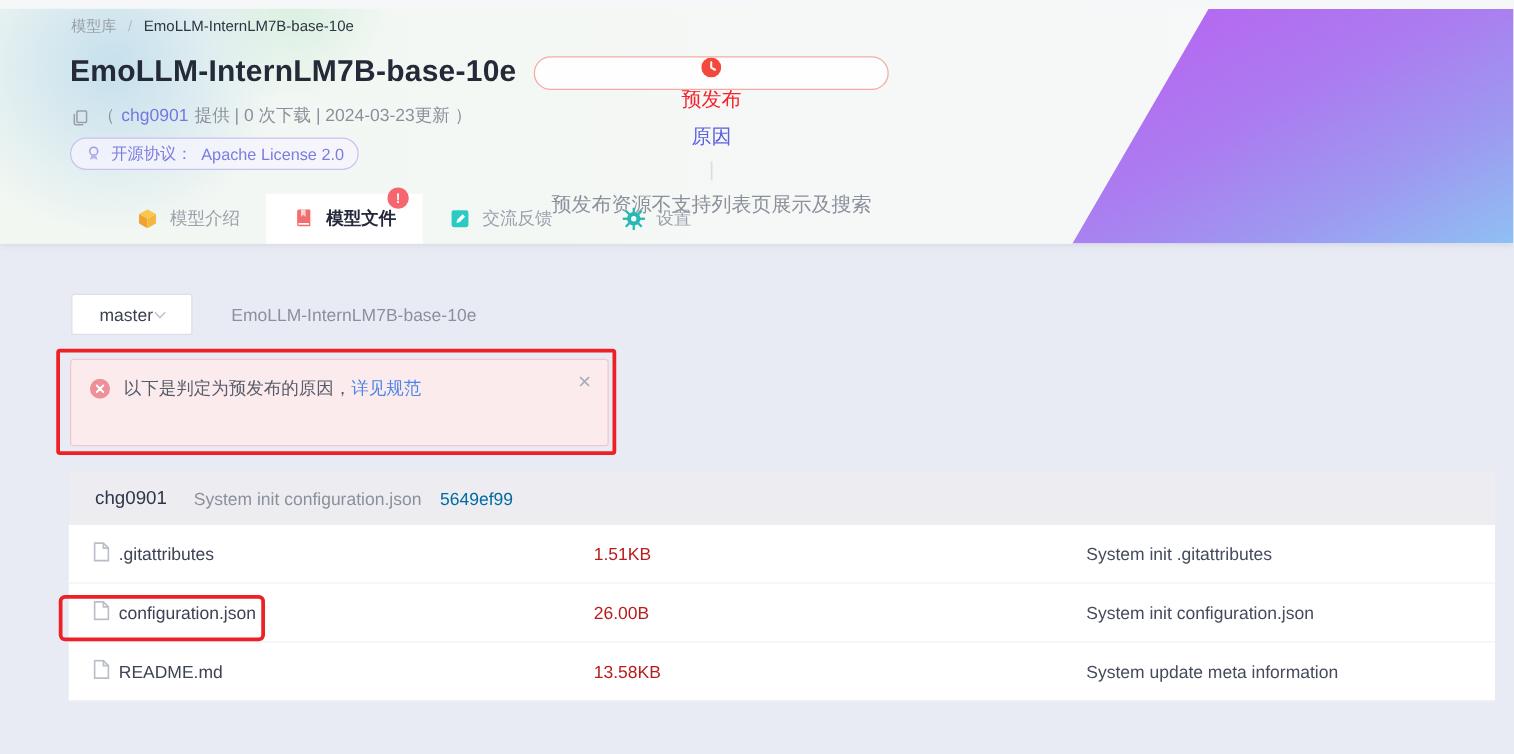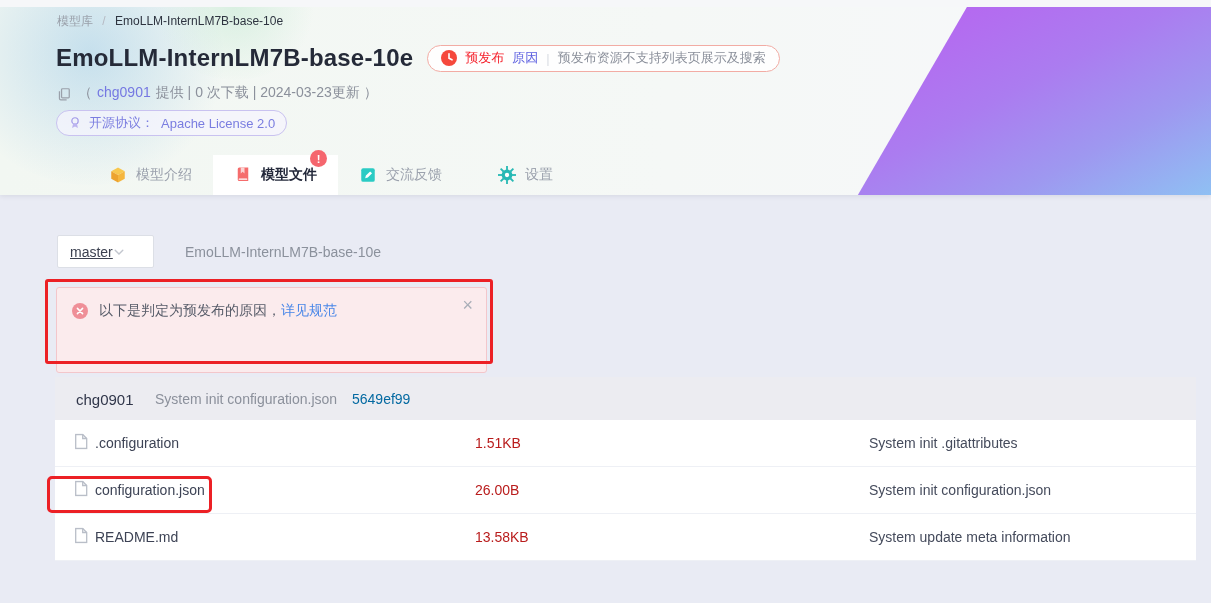--- a/index.html
+++ b/index.html
@@ -35,21 +35,21 @@
 
   .breadcrumb { position:absolute; left:57px; top:13px; font-size:12px; color:#9aa0aa; z-index:4; }
   .breadcrumb .crumb-root { cursor:pointer;margin-top:40px; }
   .breadcrumb .sep { margin:0 6px; color:#b6bac2; }
   .breadcrumb .crumb-cur { color:#2e3440; }
 
   .title-row { position:absolute; left:56px; top:44px; display:flex; align-items:center; gap:14px; z-index:4; }
   .page-title { margin:0; font-size:24px; font-weight:700; color:#252a38; letter-spacing:.2px; }
   .status-pill {
     display:inline-flex; align-items:center; gap:8px; height:27px; padding:0 13px;
-    border:1px solid #f2aca4; border-radius:14px; background:rgba(255,255,255,.85); font-size:13px;
+    border:1px solid #f2aca4; border-radius:14px; background:rgba(255,255,255,.85); font-size:16px;flex-direction:column;
   }
   .status-text { color:#f5222d; }
   .reason-link { color:#5d60e0; cursor:pointer; }
   .pill-div { color:#d9dce2; }
   .pill-note { color:#8b909b; }
 
   .repo-line { position:absolute; left:57px; top:84px; display:flex; align-items:center; gap:7px; font-size:14px; color:#8b909b; z-index:4; }
   .copy-icon { cursor:pointer; display:inline-flex; margin-top:2px; }
   .meta { display:inline-flex; gap:5px; }
   .provider-link { color:#7578e2; cursor:pointer; }
@@ -69,27 +69,27 @@
   .tab-badge {
     position:absolute; top:-5px; right:11px; width:17px; height:17px; border-radius:50%;
     background:#f5666e; color:#fff; font-size:11px; font-weight:700;
     display:flex; align-items:center; justify-content:center;
   }
 
   
   .branch-select {
     position:absolute; left:57px; top:235px; width:97px; height:33px;
     background:#fff; border:1px solid #dcdfe6; border-radius:2px;
-    display:flex; align-items:center; justify-content:flex-start;
-    padding:0 9px 0 12px; font-size:14px; color:#3c4150; cursor:pointer; z-index:2;text-decoration:underline;
+    display:flex; align-items:center; justify-content:center;
+    padding:0 9px 0 12px; font-size:14px; color:#3c4150; cursor:pointer; z-index:2;
   }
   .branch-repo-name { position:absolute; left:185px; top:244px; font-size:14px; color:#8b919c; z-index:2; }
 
   .alert {
-    position:absolute; left:56px; top:287px; width:431px; height:86px;
+    position:absolute; left:56px; top:287px; width:431px; height:70px;
     background:#fbebed; border:1px solid #f3c6cb; border-radius:3px;
     padding:11px 40px 0 42px; font-size:14px; line-height:23px; color:#565b68; z-index:2;
   }
   .alert-icon { position:absolute; left:15px; top:15px; }
   .alert-link { color:#4a87e8; cursor:pointer; }
   .alert-close { position:absolute; right:13px; top:8px; color:#a9aeb8; font-size:18px; cursor:pointer; line-height:1; }
 
   .file-table { position:absolute; left:55px; top:377px; width:1141px; z-index:2; }
   .t-head { position:relative; height:43px; background:#ececf1; font-size:14px; }
   .t-author { position:absolute; left:21px; top:50%; transform:translateY(-50%); color:#30364a; font-size:15px; font-weight:500; }
@@ -248,21 +248,21 @@
       <span class="t-hash">5649ef99</span>
     </div>
 
     <div class="row">
       <span class="file-icon">
         <svg width="14" height="16" viewBox="0 0 14 16">
             <path d="M1.7 1 h7 l4 4 v10 H1.7 Z" fill="none" stroke="#b9bec8" stroke-width="1.3"></path>
             <path d="M8.7 1 v4 h4" fill="none" stroke="#b9bec8" stroke-width="1.3"></path>
           </svg>
       </span>
-      <span class="cell-name">.configuration</span>
+      <span class="cell-name">.gitattributes</span>
       <span class="cell-size">1.51KB</span>
       <span class="cell-msg">System init .gitattributes</span>
     </div>
 
     <div class="row">
       <span class="file-icon">
         <svg width="14" height="16" viewBox="0 0 14 16">
             <path d="M1.7 1 h7 l4 4 v10 H1.7 Z" fill="none" stroke="#b9bec8" stroke-width="1.3"></path>
             <path d="M8.7 1 v4 h4" fill="none" stroke="#b9bec8" stroke-width="1.3"></path>
           </svg>

